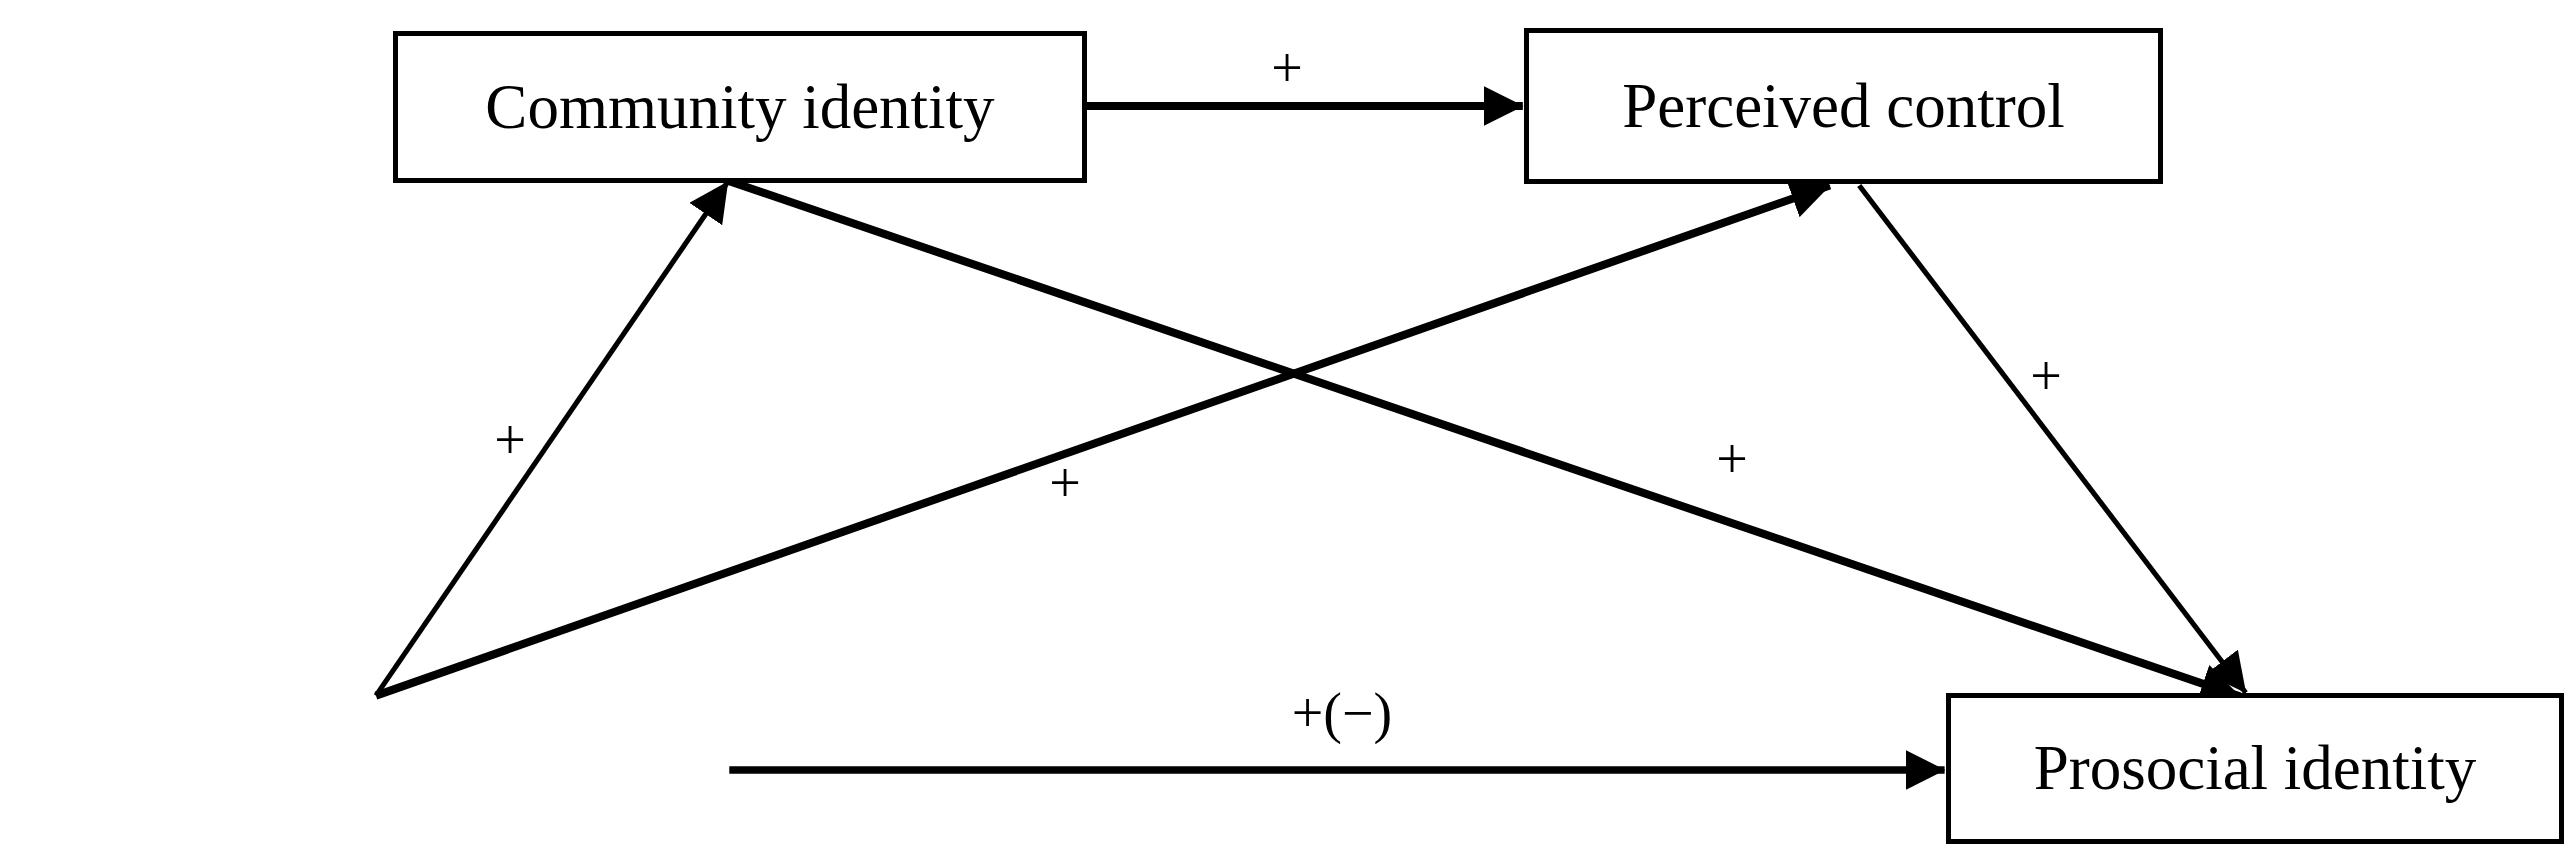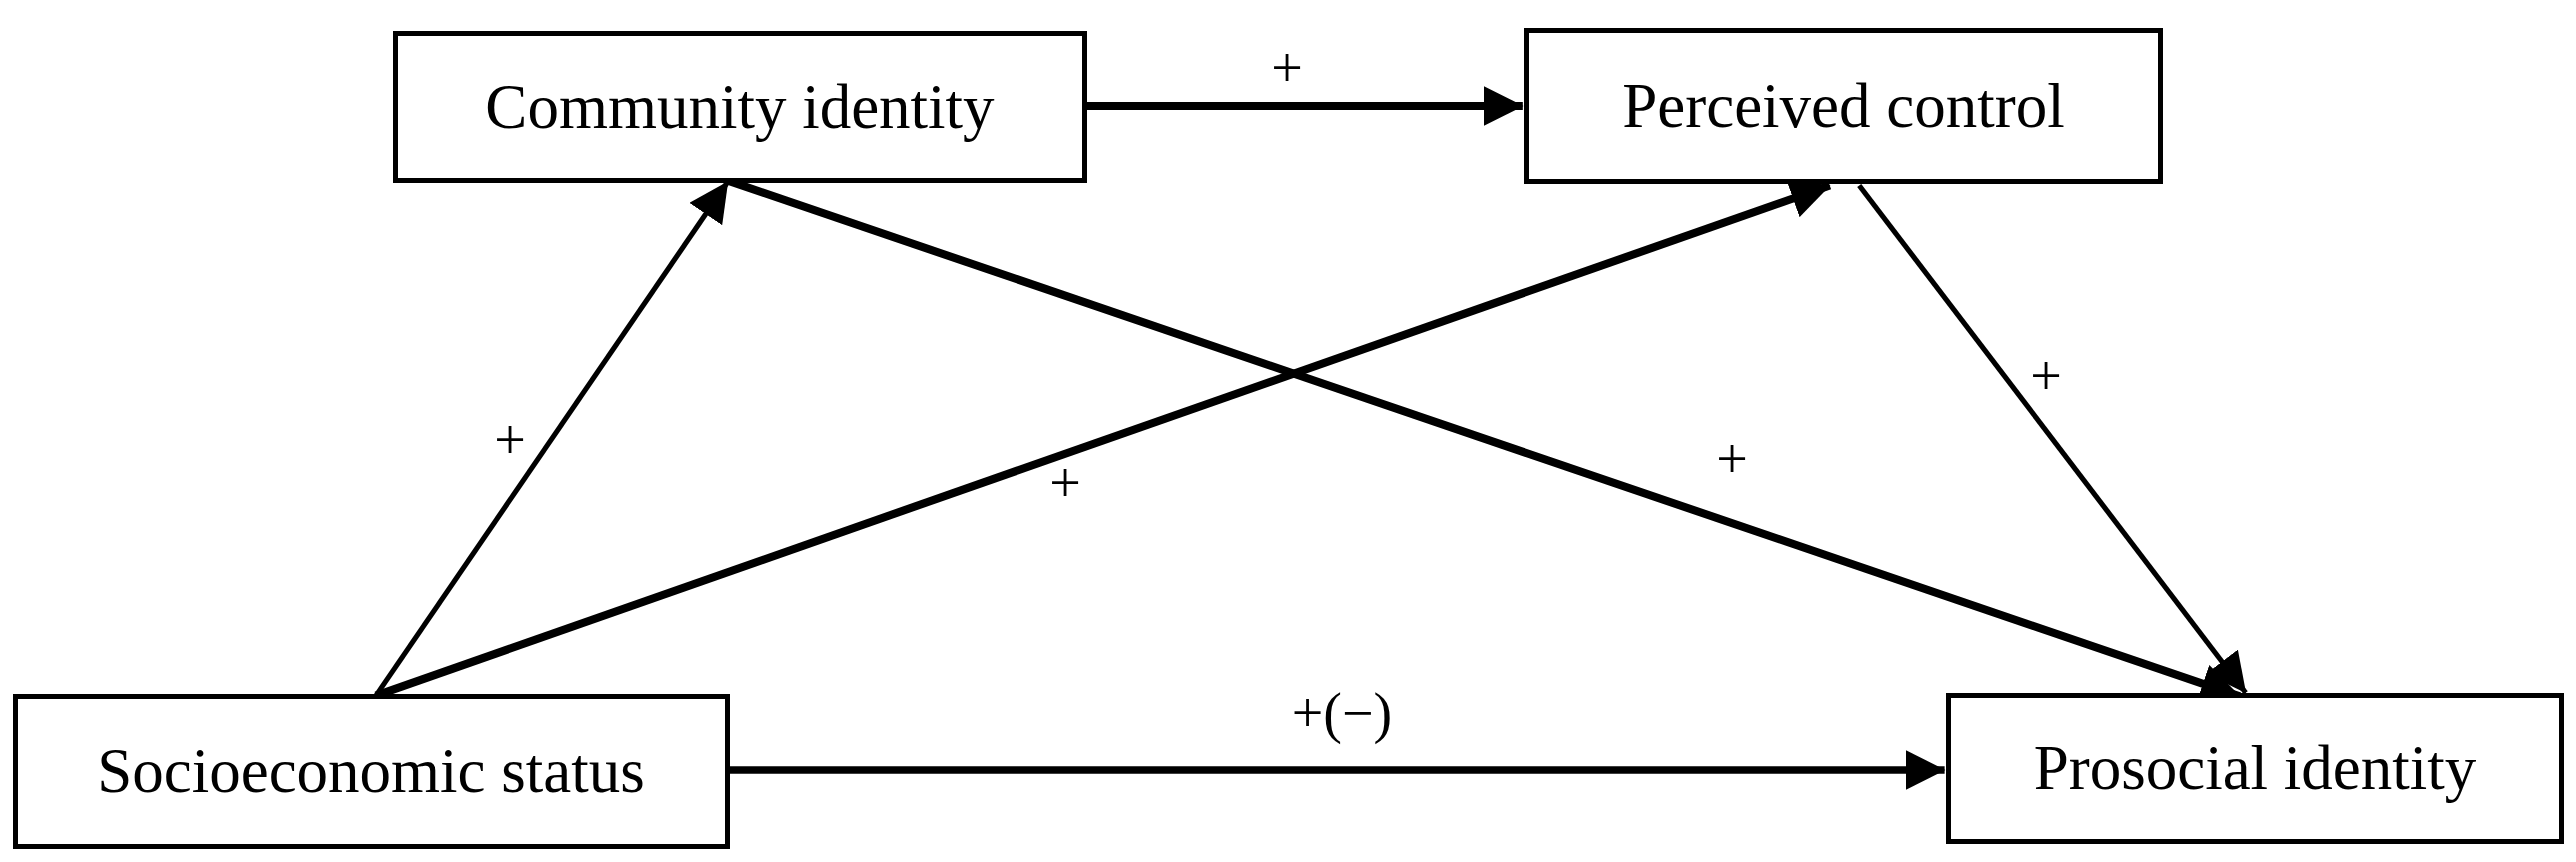--- a/index.html
+++ b/index.html
@@ -79,23 +79,20 @@
   </svg>
 
   <div class="node node-perceived-control">
     <span>Perceived control</span>
   </div>
 
   <div class="node node-community-identity">
     <span>Community identity</span>
   </div>
 
-  <div class="node node-socioeconomic-status">
-    <span>Socioeconomic status</span>
-  </div>
 
   <div class="node node-prosocial-behavior">
     <span>Prosocial identity</span>
   </div>
 
   <span class="edge-label lbl-ci-pc">+</span>
   <span class="edge-label lbl-ses-ci">+</span>
   <span class="edge-label lbl-ses-pc">+</span>
   <span class="edge-label lbl-ci-pro">+</span>
   <span class="edge-label lbl-pc-pro">+</span>

